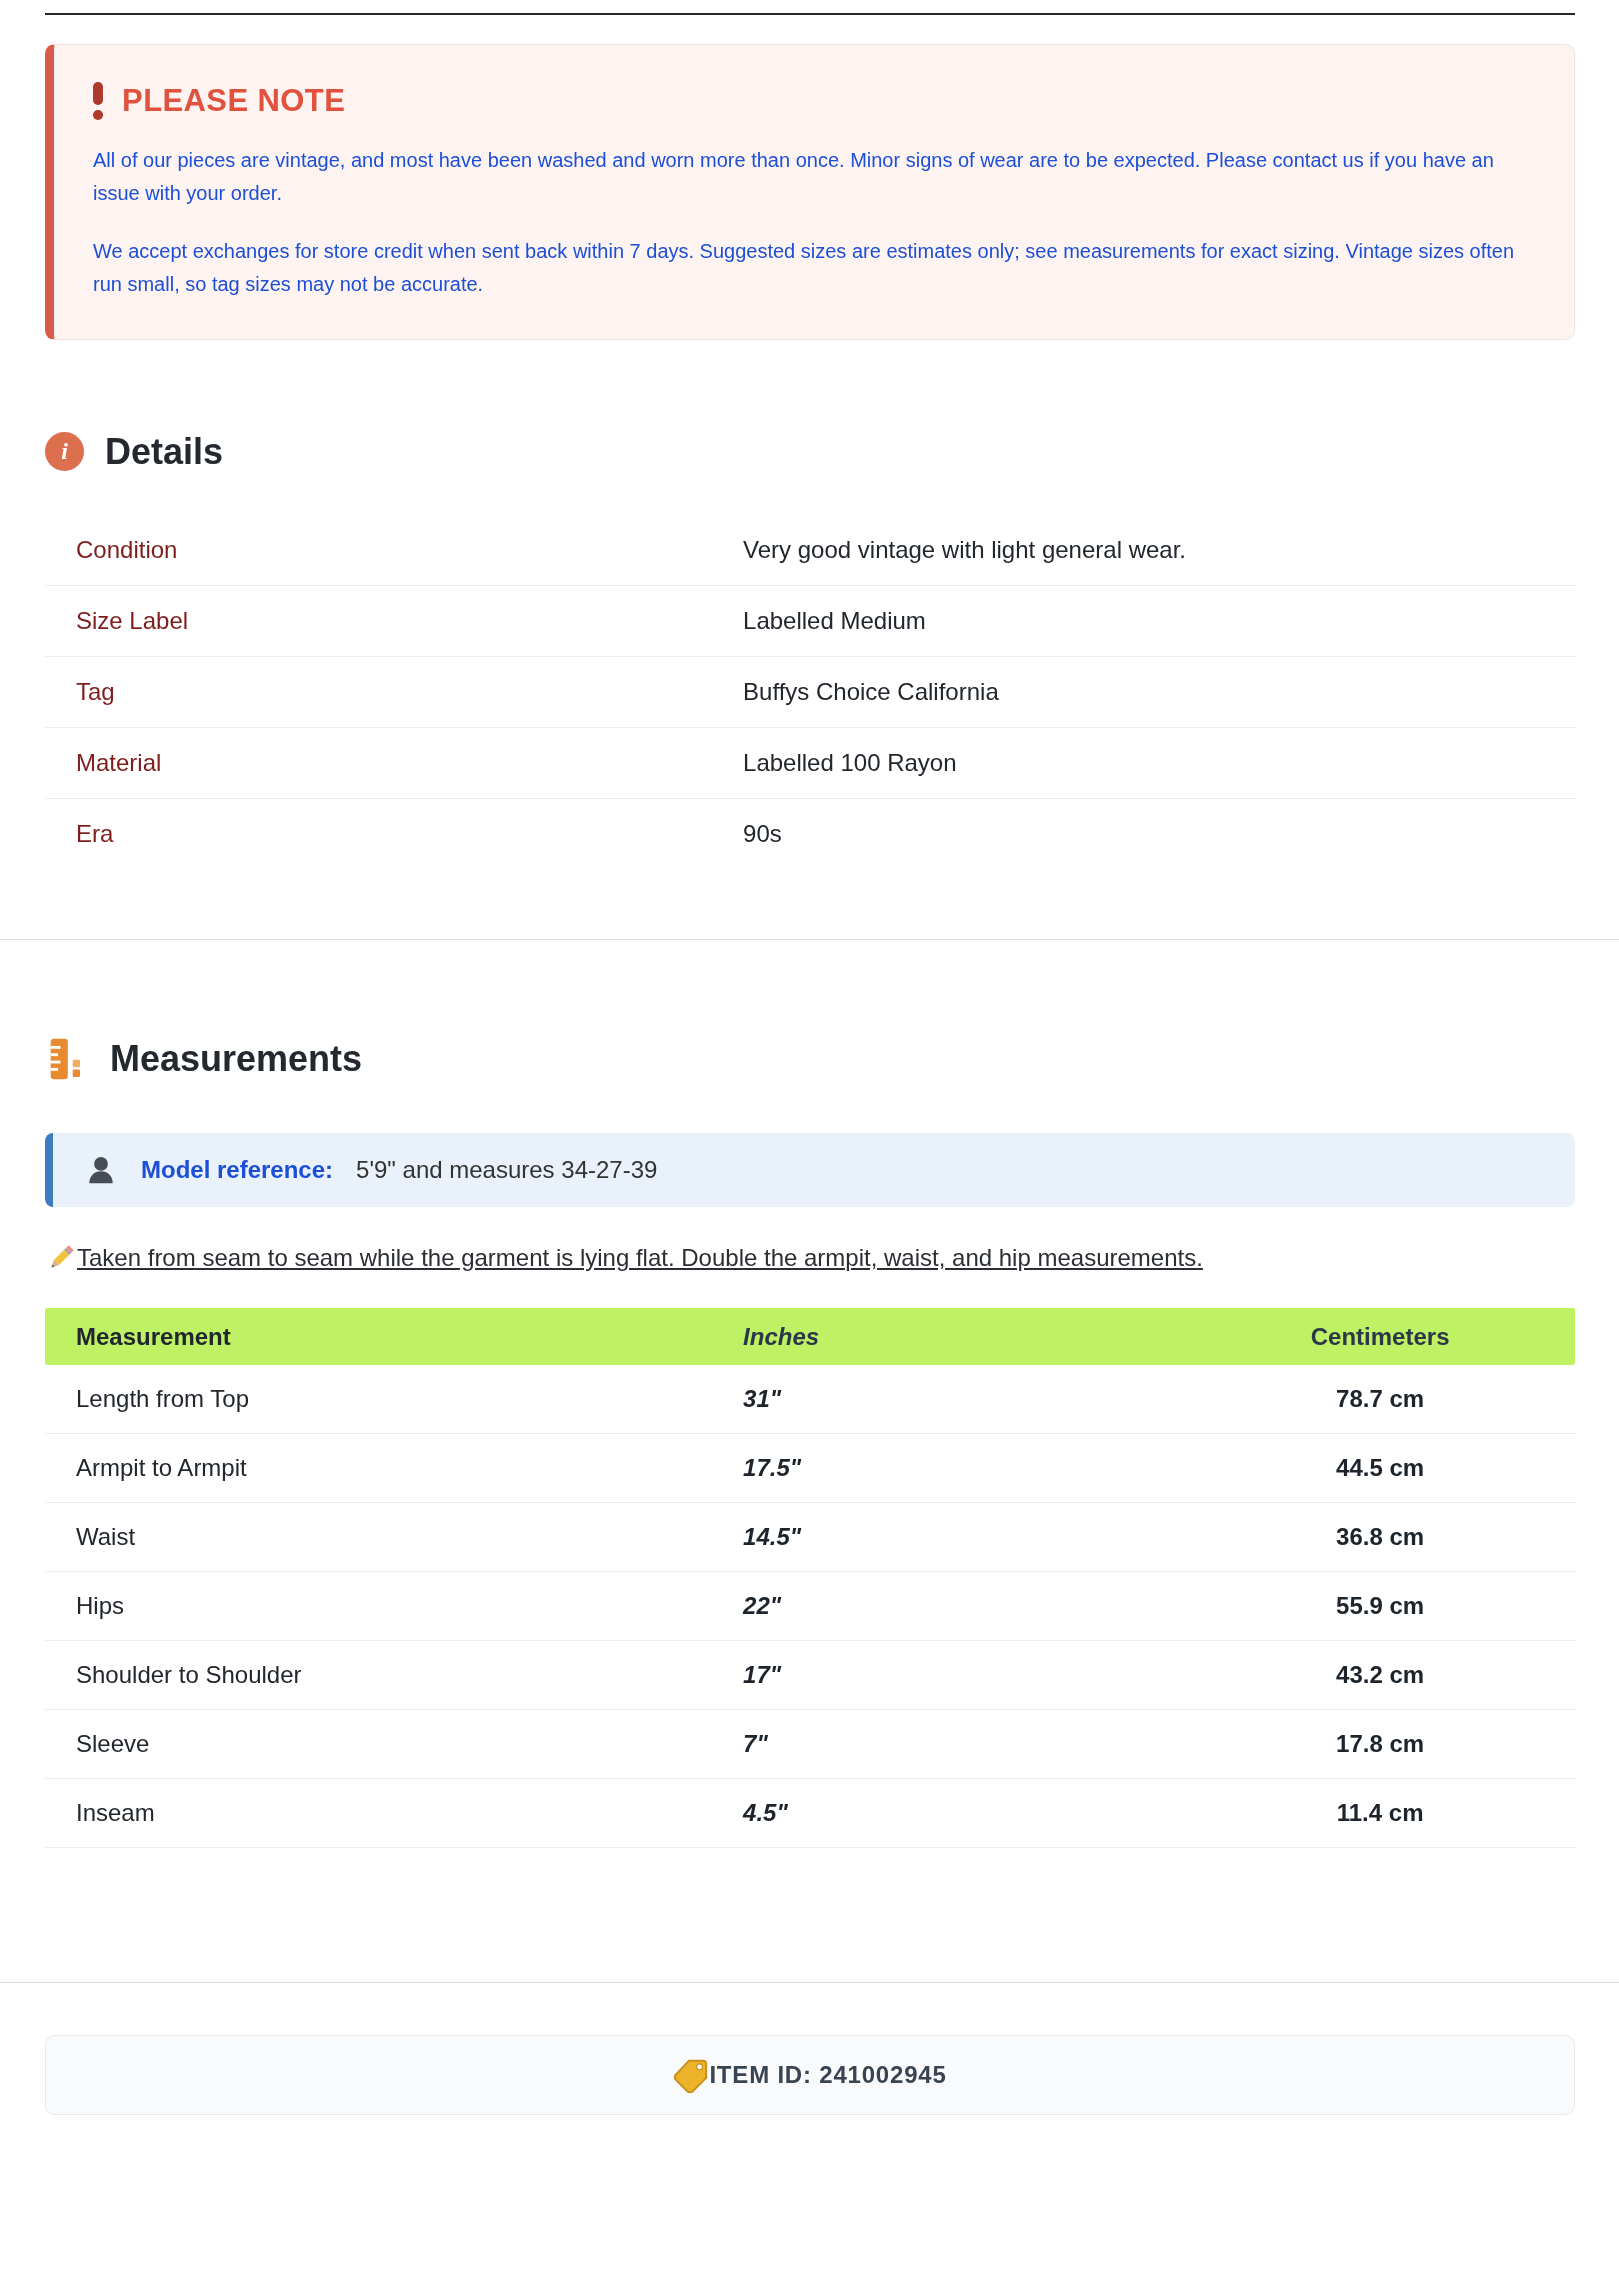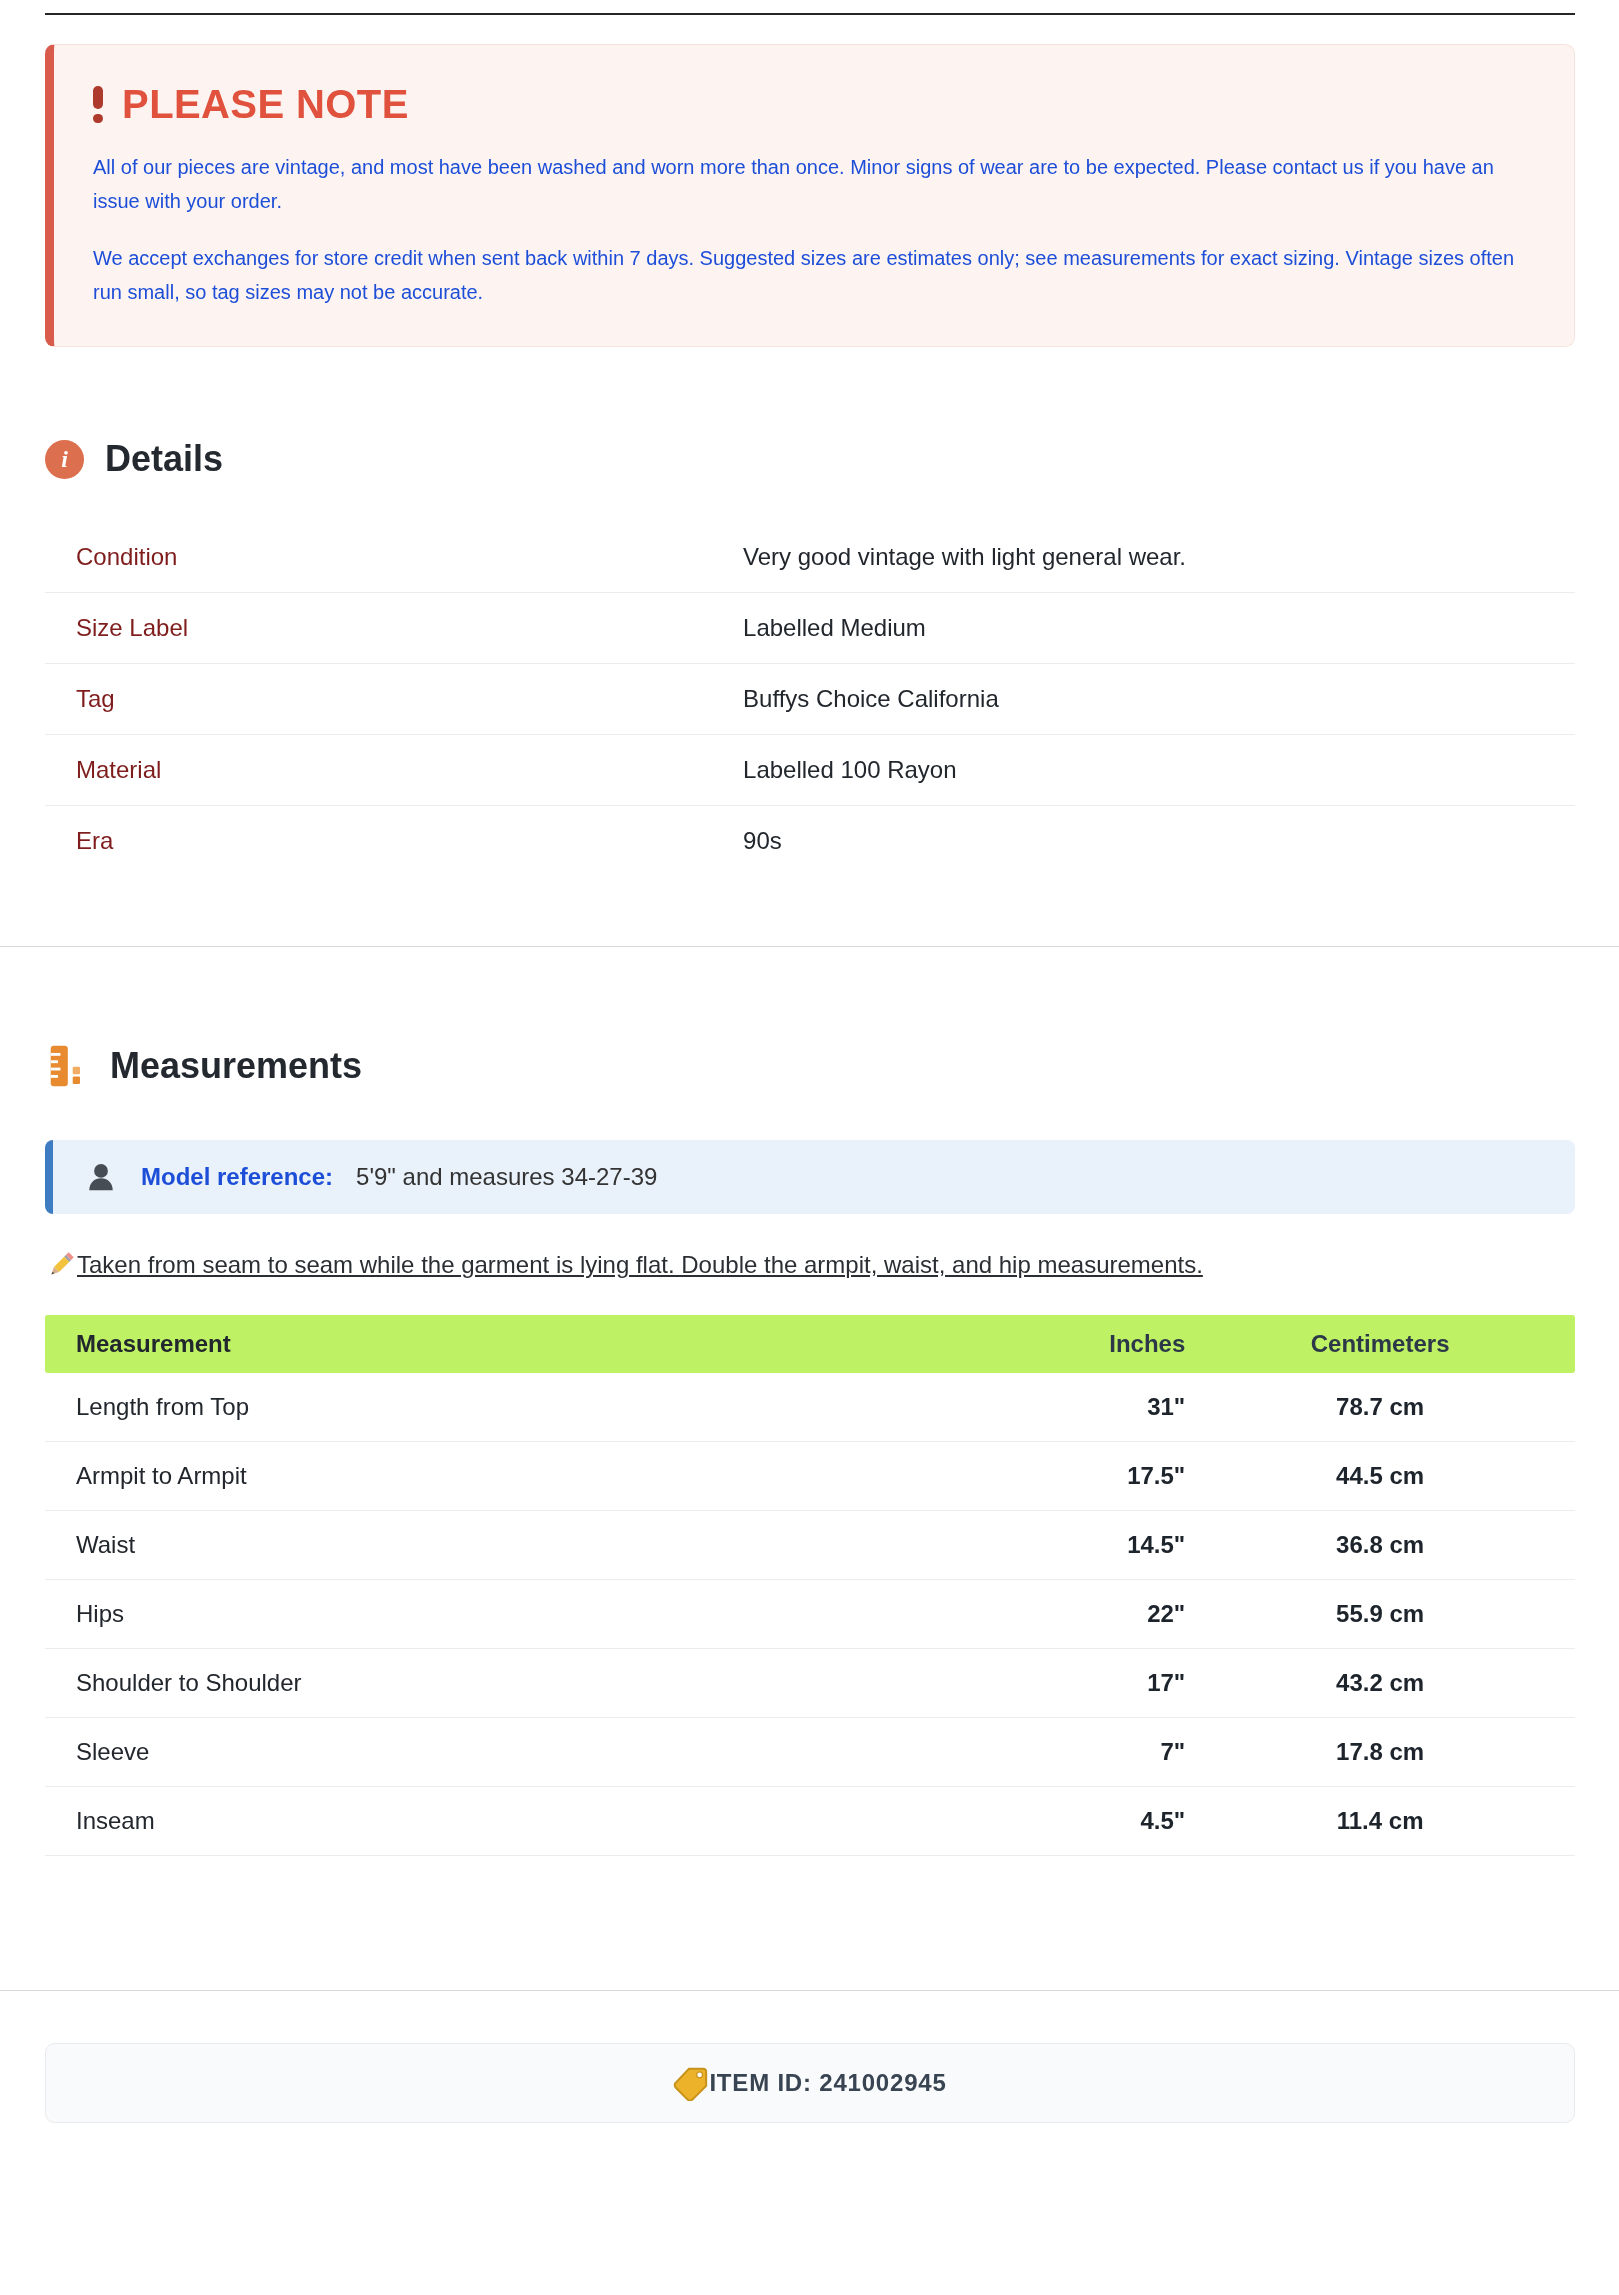--- a/index.html
+++ b/index.html
@@ -21,21 +21,21 @@
     background: #fdf4f1;
     border: 1.6px solid #f7e3dd;
     border-left: 9px solid #d95b4b;
     border-radius: 9.7px;
     padding: 37px 39px;
   }
   .note-title-row { display: flex; align-items: center; gap: 19.4px; margin-bottom: 24px; }
   .excl-icon { display: inline-flex; flex-direction: column; align-items: center; gap: 4.9px; flex: none; }
   .excl-bar { width: 9.7px; height: 23px; border-radius: 4.9px; background: #ad3a2c; }
   .excl-dot { width: 9.7px; height: 9.7px; border-radius: 50%; background: #ad3a2c; }
-  .note-title { margin: 0; font-size: 40px; font-weight: 700; color: #e0523d; letter-spacing: 0.4px; }
+  .note-title { margin: 0; font-size: 31px; font-weight: 700; color: #e0523d; letter-spacing: 0.4px; }
   .note-para { margin: 0 0 24px; font-size: 20px; line-height: 1.68; color: #1d4ed8; }
   .note-para:last-child { margin-bottom: 0; }
 
   
   .section-heading { display: flex; align-items: center; gap: 21px; }
   .section-title { margin: 0; font-size: 36px; font-weight: 600; color: #23292f; }
 
   .details-section { margin-top: 91px; }
   .info-icon {
     width: 39px; height: 39px; border-radius: 50%;
@@ -74,21 +74,21 @@
   
   .m-table { margin-top: 34px; }
   .m-header {
     display: flex; align-items: center;
     background: #bef264; border-radius: 2.4px;
     padding: 14.6px 0 14.6px 31px;
     color: #2c3848; font-weight: 600;
   }
   .m-row { display: flex; align-items: center; padding: 20px 0 20px 31px; border-bottom: 0.8px solid #ececec; }
   .col-name { flex: 0 0 44.5%; color: #22272d; }
-  .col-in { flex: 0 0 29.5%; text-align: right; }
+  .col-in { flex: 0 0 29.5%; text-align: left; font-style: italic; }
   .col-cm { flex: 1; text-align: center; }
   .m-row .col-in, .m-row .col-cm { font-weight: 600; color: #1d242c; }
 
   .divider-2 { margin-top: 134px; }
 
   
   .item-box {
     margin-top: 52px;
     background: #f9fafb;
     border: 1.6px solid #e8eaed;

